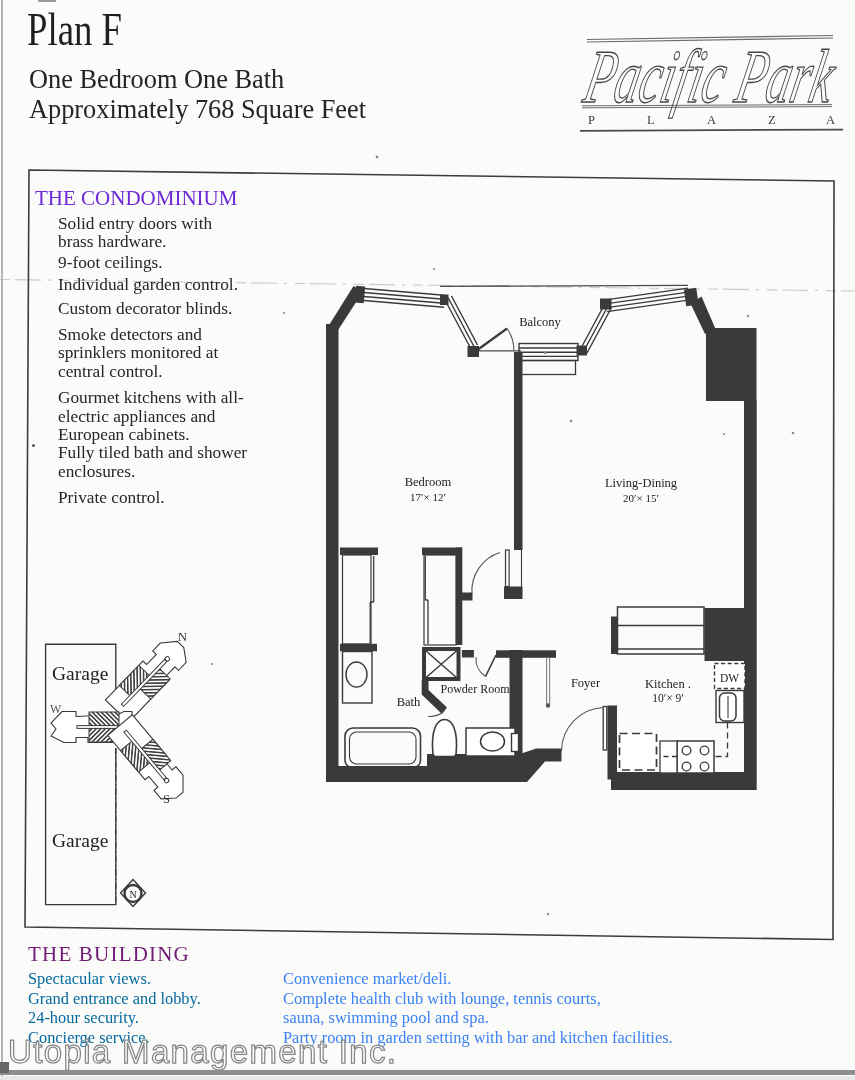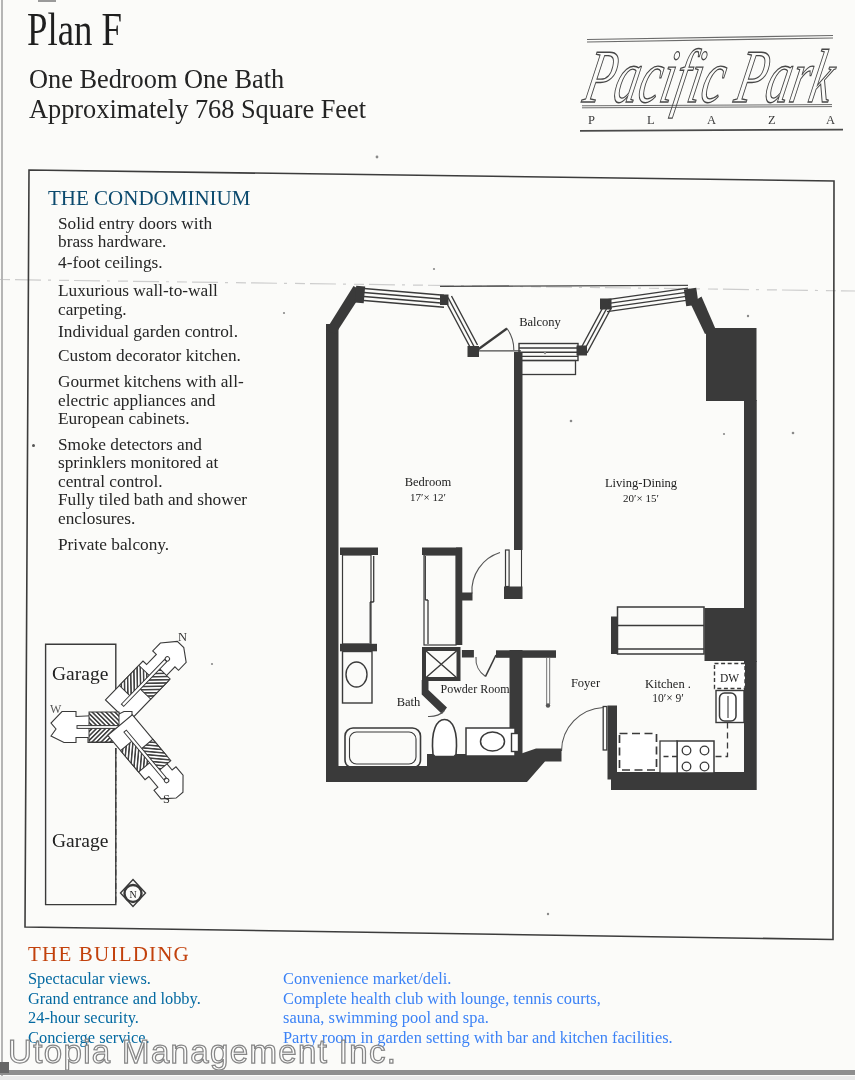--- a/index.html
+++ b/index.html
@@ -293,37 +293,36 @@
     <circle cx="545" cy="353" r="1.2"></circle>
     <circle cx="434" cy="269" r="1.1"></circle>
     <circle cx="793" cy="433" r="1.3"></circle>
     <circle cx="724" cy="434" r="1.1"></circle>
     <circle cx="548" cy="914" r="1.2"></circle>
     <circle cx="571" cy="421" r="1.3"></circle>
     <circle cx="212" cy="664" r="1.1"></circle>
   </g>
 </svg>
 
-<div class="abs" style="left:48px;top:185.5px;font-size:21px;color:#0c4a6e;letter-spacing:0px;text-align:right;">THE CONDOMINIUM</div>
+<div class="abs" style="left:35px;top:185.5px;font-size:21px;color:#6d28d9;letter-spacing:0px;text-align:right;">THE CONDOMINIUM</div>
 
 <div class="abs" style="left:58px;top:214.5px;font-size:17.3px;color:#262626;line-height:18.4px;">
   <div>Solid entry doors with<br>brass hardware.</div>
-  <div style="margin-top:2.5px;">4-foot ceilings.</div>
-  <div style="margin-top:10px;">Luxurious wall-to-wall<br>carpeting.</div>
+  <div style="margin-top:2.5px;">9-foot ceilings.</div>
   <div style="margin-top:4px;">Individual garden control.</div>
-  <div style="margin-top:5.5px;">Custom decorator kitchen.</div>
+  <div style="margin-top:5.5px;">Custom decorator blinds.</div>
+  <div style="margin-top:7.5px;">Smoke detectors and<br>sprinklers monitored at<br>central control.</div>
   <div style="margin-top:8px;">Gourmet kitchens with all-<br>electric appliances and<br>European cabinets.</div>
-  <div style="margin-top:7.5px;">Smoke detectors and<br>sprinklers monitored at<br>central control.</div>
   <div style="">Fully tiled bath and shower<br>enclosures.</div>
-  <div style="margin-top:8px;">Private balcony.</div>
+  <div style="margin-top:8px;">Private control.</div>
 </div>
 
 <div class="abs" style="left:32px;top:444px;width:3px;height:3px;background:#555;border-radius:50%;"></div>
 
-<div class="abs" style="left:28px;top:941.5px;font-size:21px;color:#c2410c;letter-spacing:1.2px;">THE BUILDING</div>
+<div class="abs" style="left:28px;top:941.5px;font-size:21px;color:#701a75;letter-spacing:1.2px;">THE BUILDING</div>
 
 <div class="abs" style="left:28px;top:969px;font-size:16.4px;color:#0369a1;line-height:19.7px;">Spectacular views.<br>Grand entrance and lobby.<br>24-hour security.<br>Concierge service.</div>
 
 <div class="abs" style="left:283px;top:969px;font-size:16.4px;color:#3b82f6;line-height:19.7px;">Convenience market/deli.<br>Complete health club with lounge, tennis courts,<br>sauna, swimming pool and spa.<br>Party room in garden setting with bar and kitchen facilities.</div>
 
 <svg class="abs" style="left:0;top:1020px;" width="855" height="60" viewBox="0 0 855 60">
   <text x="8" y="43" style="font-family:'Liberation Sans',sans-serif;" font-size="33" textLength="388" fill="rgba(255,255,255,0.55)" stroke="#868686" stroke-width="1.25">Utopia Management Inc.</text>
 </svg>
 
 <div class="abs" style="left:1px;top:0;width:1.5px;height:1080px;background:#b5b5b5;"></div>

